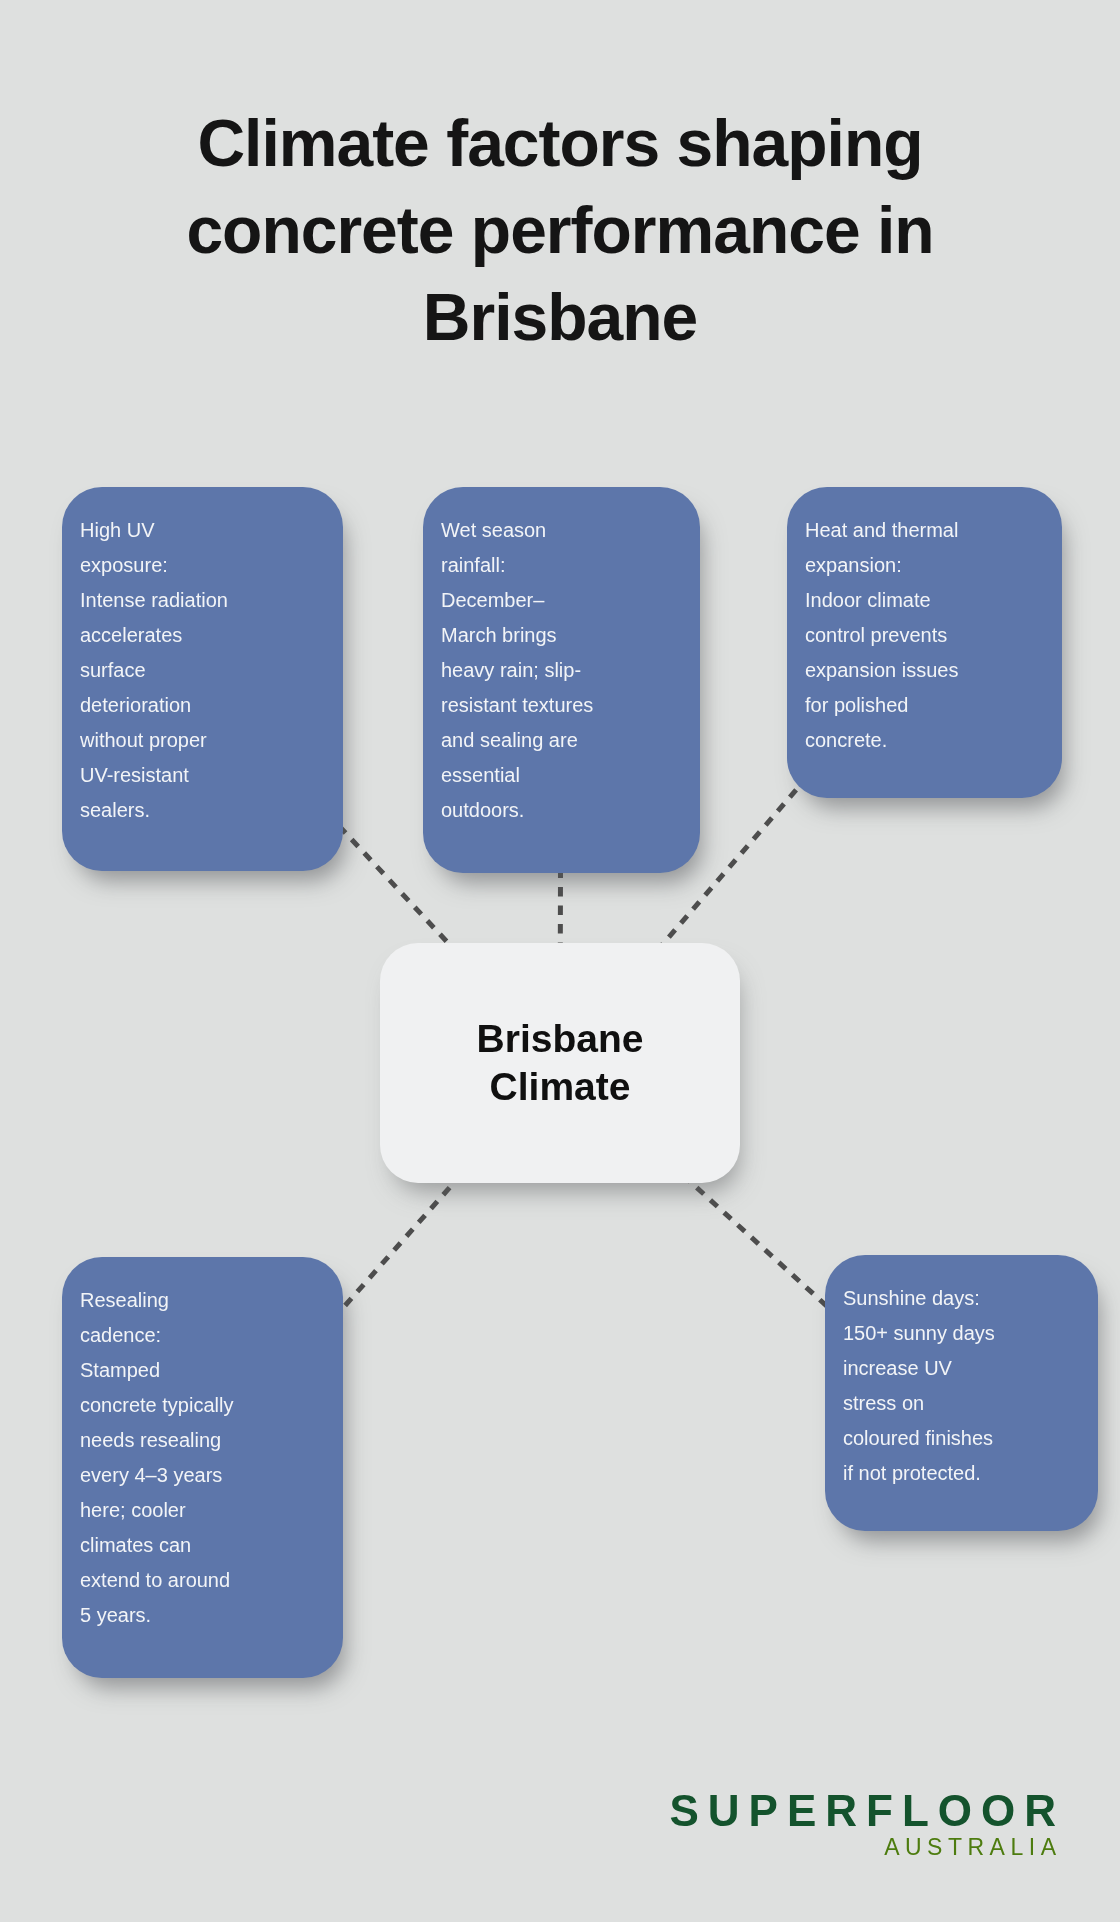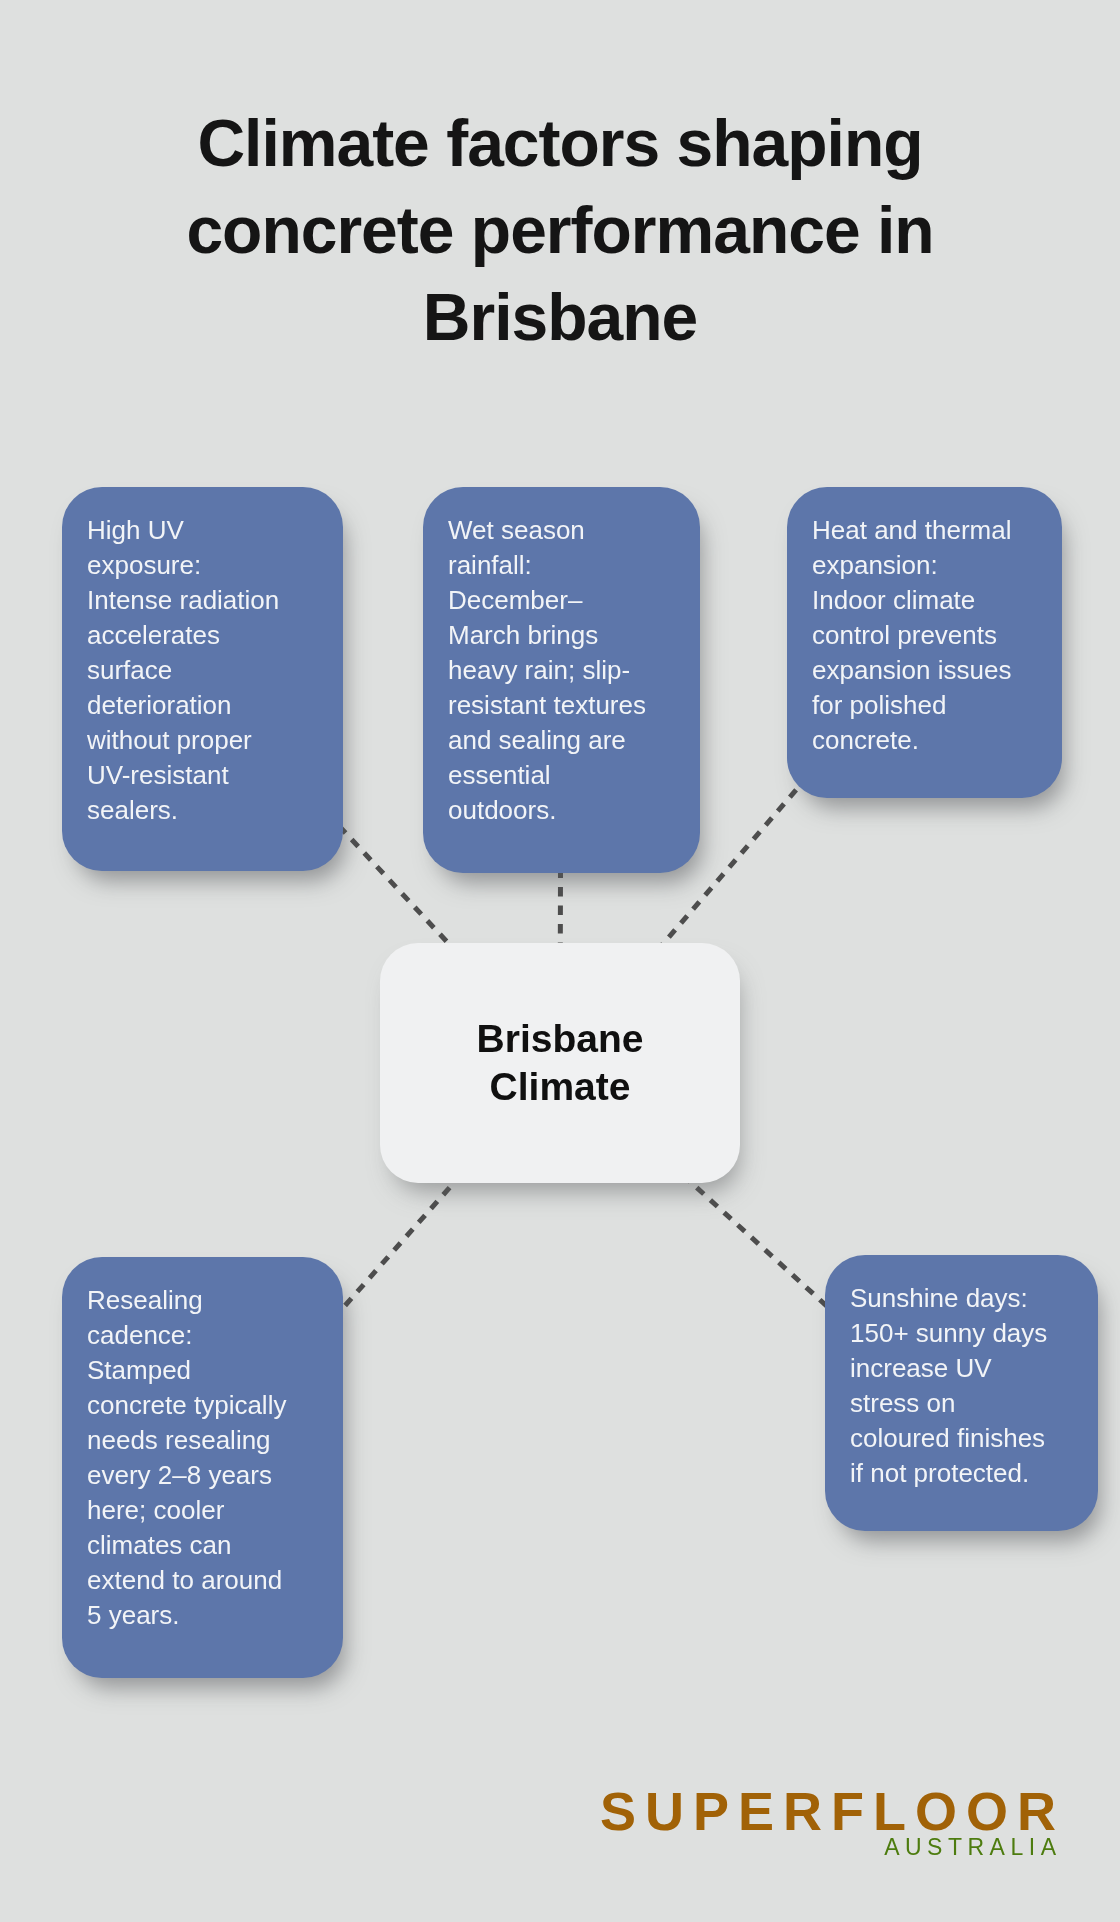--- a/index.html
+++ b/index.html
@@ -36,22 +36,22 @@
     box-sizing: border-box;
     border-radius: 40px;
   }
   .factor {
     background: #5d76aa;
     color: #f2f4f7;
     box-shadow: 8px 16px 22px -6px rgba(88, 90, 92, 0.55);
   }
   .factor p {
     margin: 0;
-    padding: 26px 20px 24px 25px;
-    font-size: 26px;
+    padding: 26px 20px 24px 18px;
+    font-size: 20px;
     line-height: 35px;
     white-space: pre-line;
   }
   .f0 { left: 62px;  top: 487px;  width: 281px; height: 384px; }
   .f1 { left: 423px; top: 487px;  width: 277px; height: 386px; }
   .f2 { left: 787px; top: 487px;  width: 275px; height: 311px; }
   .f3 { left: 62px;  top: 1257px; width: 281px; height: 421px; }
   .f4 { left: 825px; top: 1255px; width: 273px; height: 276px; }
   .center-node {
     left: 380px; top: 943px;
@@ -72,25 +72,25 @@
     text-align: center;
     white-space: pre-line;
   }
   .logo {
     position: absolute;
     top: 1790px;
     right: 64px;
     text-align: right;
   }
   .logo .brand {
-    font-size: 54px;
+    font-size: 44px;
     font-weight: bold;
     letter-spacing: 9px;
     margin-right: -9px; 
-    color: #a16207;
+    color: #14532d;
     line-height: 42px;
   }
   .logo .region {
     margin-top: 3px;
     font-size: 23px;
     letter-spacing: 5.5px;
     margin-right: -5.5px;
     color: #4d7c0f;
     line-height: 24px;
   }
@@ -145,21 +145,21 @@
 essential
 outdoors.</p>
   </div>
 
   <div class="node factor f3">
     <p>Resealing
 cadence:
 Stamped
 concrete typically
 needs resealing
-every 2–8 years
+every 4–3 years
 here; cooler
 climates can
 extend to around
 5 years.</p>
   </div>
 
   <div class="node factor f4">
     <p>Sunshine days:
 150+ sunny days
 increase UV

